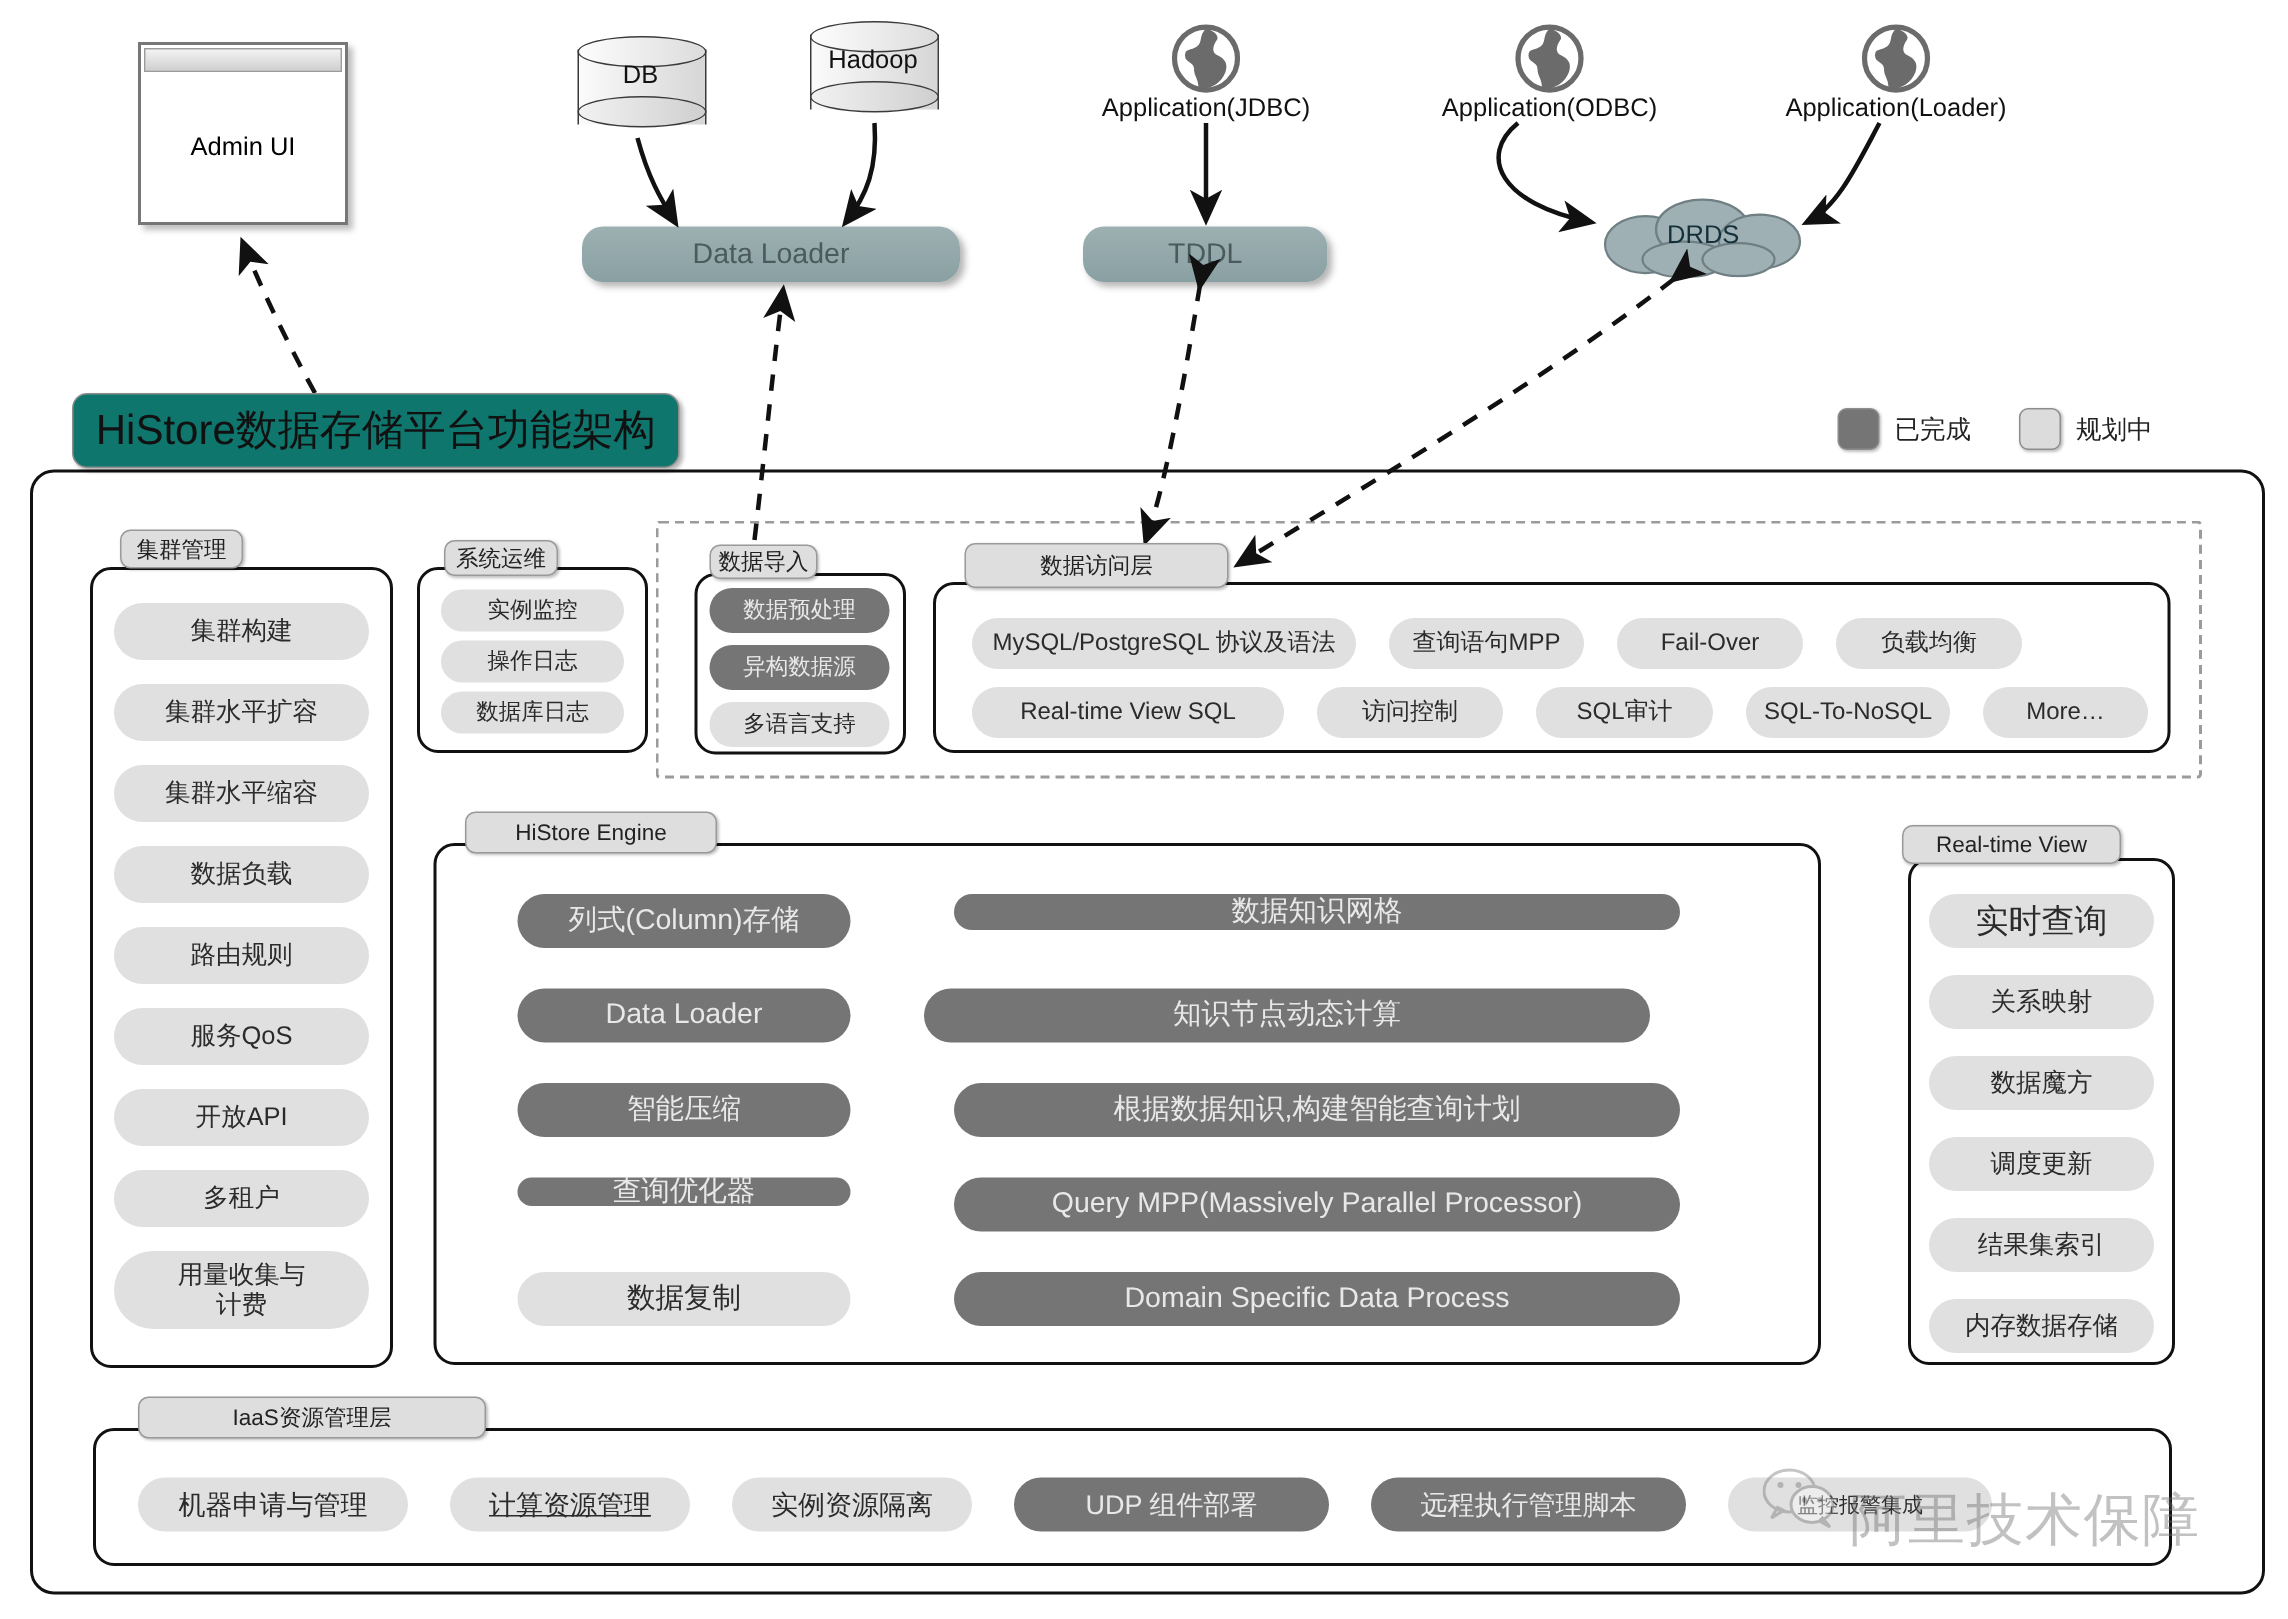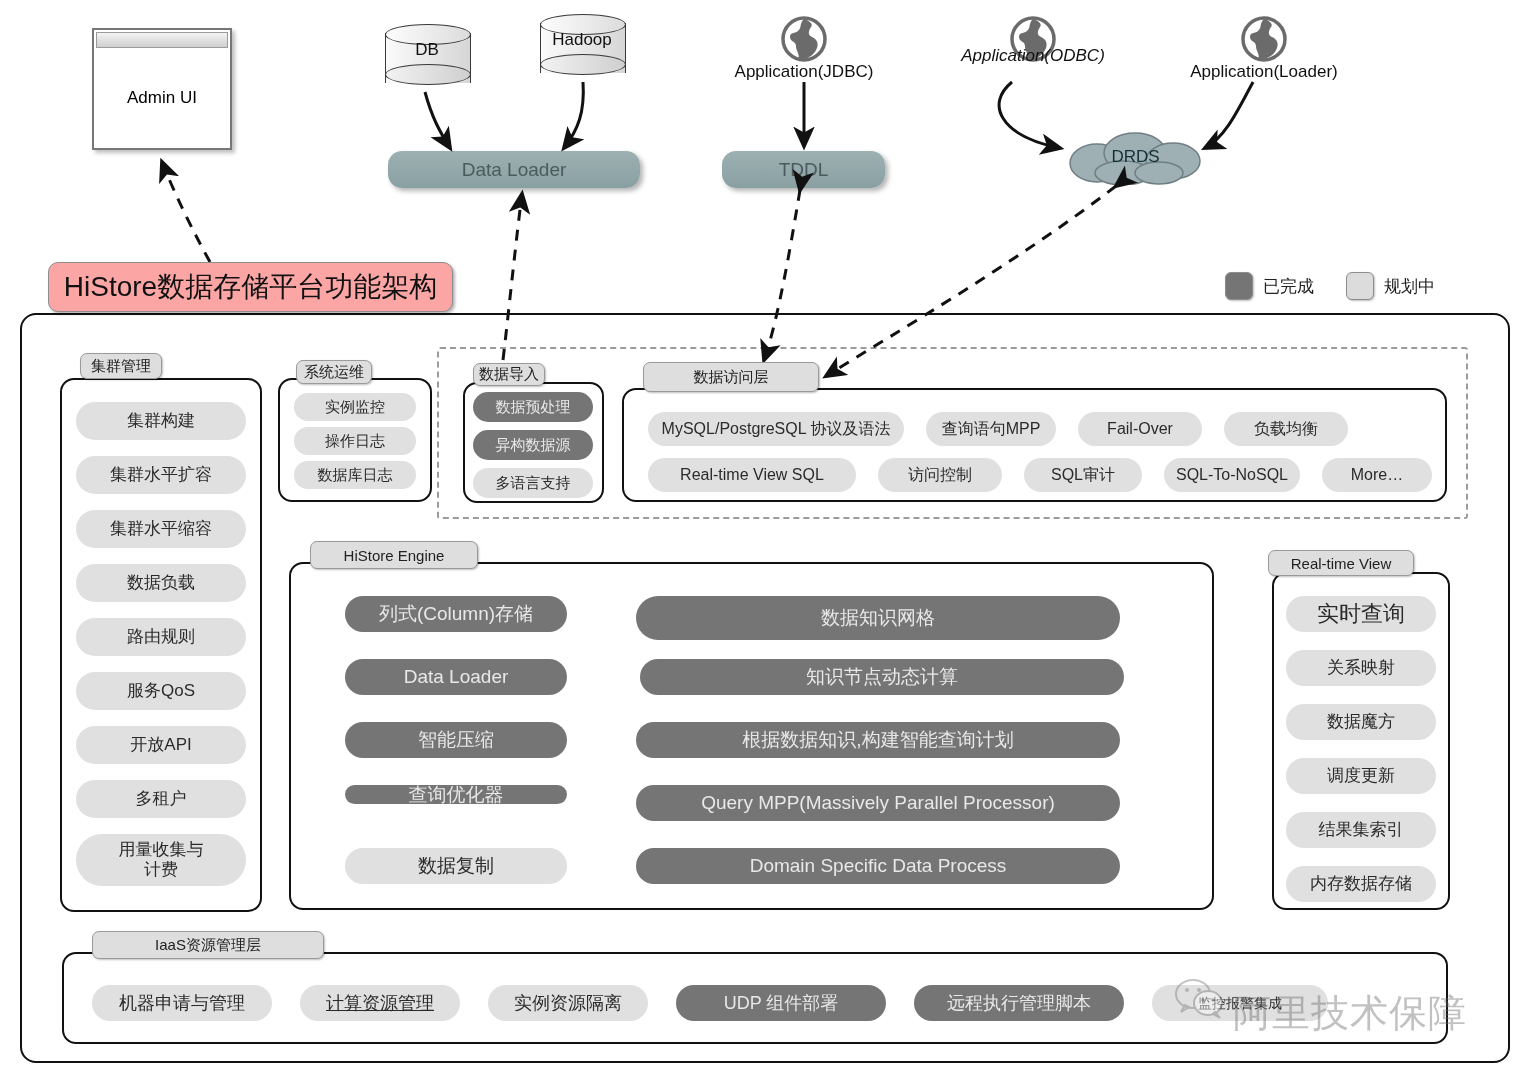--- a/index.html
+++ b/index.html
@@ -25,21 +25,21 @@
        justify-content:center;font-size:15px;color:#222;z-index:5;
        box-shadow:1px 1px 2px rgba(0,0,0,.25);}
 
   
   #outer{left:20px;top:313px;width:1490px;height:750px;border:2.5px solid #111;
          border-radius:16px;background:#fff;}
   #dashed{left:437px;top:347px;width:1031px;height:172px;border:2px dashed #9b9b9b;
           border-radius:3px;background:transparent;}
 
   
-  #title{left:48px;top:262px;width:405px;height:50px;background:#fca5a5;
+  #title{left:48px;top:262px;width:405px;height:50px;background:#0f766e;
          border:1px solid #8d8d8d;border-radius:10px;display:flex;align-items:center;
          justify-content:center;font-size:28px;color:#111;
          box-shadow:2px 2px 3px rgba(0,0,0,.3);z-index:6;}
 
   
   #legend{left:1225px;top:266px;width:270px;height:40px;display:flex;
           align-items:center;gap:10px;font-size:17px;z-index:7;}
   .swatch{width:26px;height:26px;border-radius:6px;border:1px solid #8d8d8d;
           box-shadow:1px 1px 2px rgba(0,0,0,.25);}
   .swatch.done{background:#757575;}
@@ -117,21 +117,21 @@
     </svg>
   </div>
   <div class="apptxt" style="left:700px;top:62px;width:208px;">Application(JDBC)</div>
 
   <div class="globe" style="left:1010px;top:16px;">
     <svg viewBox="0 0 46 46" width="46" height="46">
       <circle cx="23" cy="23" r="21" fill="#fff" stroke="#6b6b6b" stroke-width="3.5"></circle>
       <path d="M23 3c-5 5-2 9-6 12s-8 1-8 6 6 4 6 9 3 6 3 13c7 1 15-3 18-11 2-6-1-9-5-11-5-2-3-7-1-10 2-2 0-6-7-8z" fill="#6b6b6b"></path>
     </svg>
   </div>
-  <div class="apptxt" style="left:929px;top:46px;width:208px;font-style:italic;">Application(ODBC)</div>
+  <div class="apptxt" style="left:929px;top:62px;width:208px;">Application(ODBC)</div>
 
   <div class="globe" style="left:1241px;top:16px;">
     <svg viewBox="0 0 46 46" width="46" height="46">
       <circle cx="23" cy="23" r="21" fill="#fff" stroke="#6b6b6b" stroke-width="3.5"></circle>
       <path d="M23 3c-5 5-2 9-6 12s-8 1-8 6 6 4 6 9 3 6 3 13c7 1 15-3 18-11 2-6-1-9-5-11-5-2-3-7-1-10 2-2 0-6-7-8z" fill="#6b6b6b"></path>
     </svg>
   </div>
   <div class="apptxt" style="left:1160px;top:62px;width:208px;">Application(Loader)</div>
 
   <div class="tealbox" style="left:388px;top:151px;width:252px;height:37px;">Data Loader</div>
@@ -212,22 +212,22 @@
   <div class="panel" style="left:289px;top:562px;width:925px;height:348px;"></div>
   <div class="tab" style="left:310px;top:541px;width:168px;height:28px;">HiStore Engine</div>
   <div id="engine-left">
       <div class="pill dark" style="left: 345px; top: 596px; width: 222px; height: 36px; font-size: 19px;">列式(Column)存储</div>
       <div class="pill dark" style="left: 345px; top: 659px; width: 222px; height: 36px; font-size: 19px;">Data Loader</div>
       <div class="pill dark" style="left: 345px; top: 722px; width: 222px; height: 36px; font-size: 19px;">智能压缩</div>
       <div class="pill dark" style="left: 345px; top: 785px; width: 222px; height: 19px; font-size: 19px;">查询优化器</div>
       <div class="pill light" style="left: 345px; top: 848px; width: 222px; height: 36px; font-size: 19px;">数据复制</div>
     </div>
   <div id="engine-right">
-      <div class="pill dark" style="left: 636px; top: 596px; width: 484px; height: 44px; font-size: 19px;">数据知识网格</div>
-      <div class="pill dark" style="left: 640px; top: 659px; width: 484px; height: 36px; font-size: 19px;">知识节点动态计算</div>
+      <div class="pill dark" style="left: 636px; top: 596px; width: 484px; height: 24px; font-size: 19px;">数据知识网格</div>
+      <div class="pill dark" style="left: 616px; top: 659px; width: 484px; height: 36px; font-size: 19px;">知识节点动态计算</div>
       <div class="pill dark" style="left: 636px; top: 722px; width: 484px; height: 36px; font-size: 19px;">根据数据知识,构建智能查询计划</div>
       <div class="pill dark" style="left: 636px; top: 785px; width: 484px; height: 36px; font-size: 19px;">Query MPP(Massively Parallel Processor)</div>
       <div class="pill dark" style="left: 636px; top: 848px; width: 484px; height: 36px; font-size: 19px; text-align: right;">Domain Specific Data Process</div>
     </div>
 
   <div class="panel" style="left:1272px;top:572px;width:178px;height:338px;"></div>
   <div class="tab" style="left:1268px;top:550px;width:146px;height:26px;">Real-time View</div>
   <div id="rtv-items">
       <div class="pill light" style="left: 1286px; top: 596px; width: 150px; height: 36px; font-size: 22px;">实时查询</div>
       <div class="pill light" style="left: 1286px; top: 650px; width: 150px; height: 36px; font-size: 17px;">关系映射</div>

